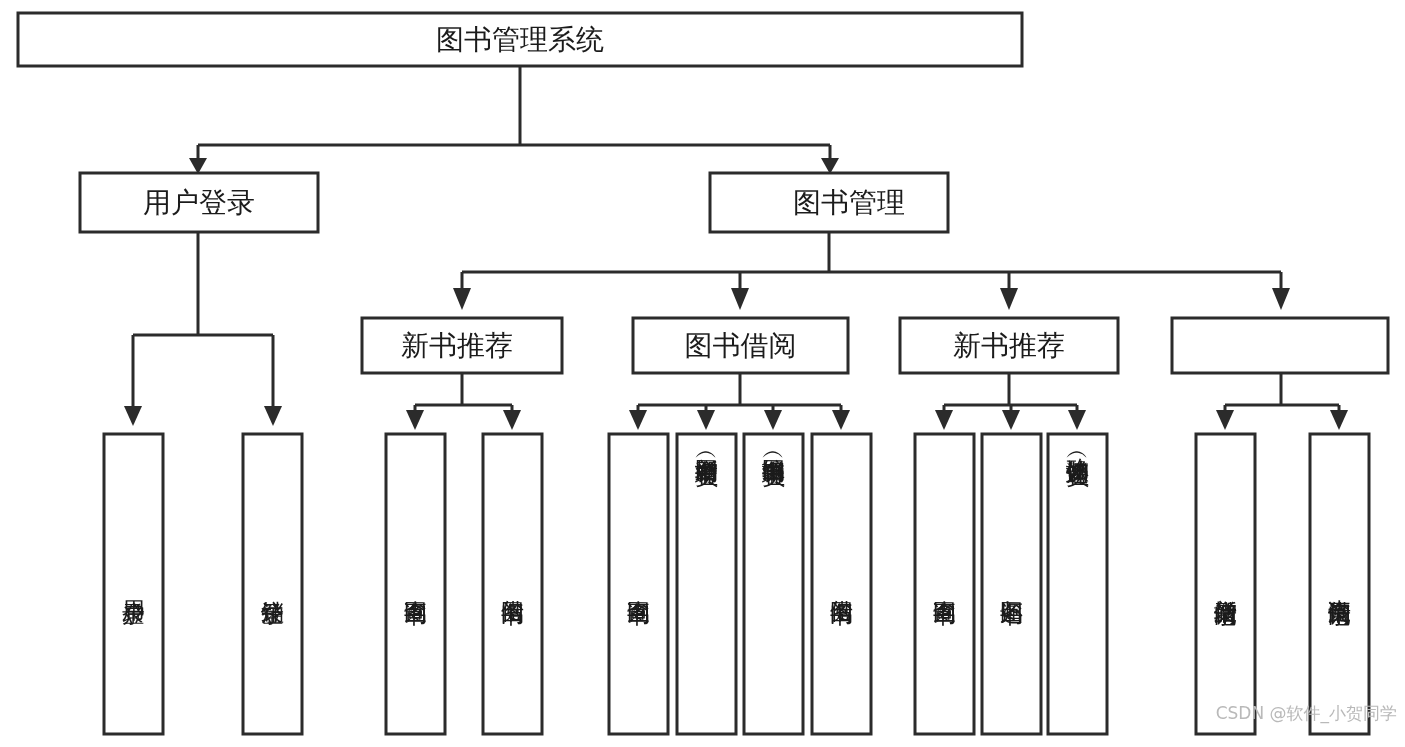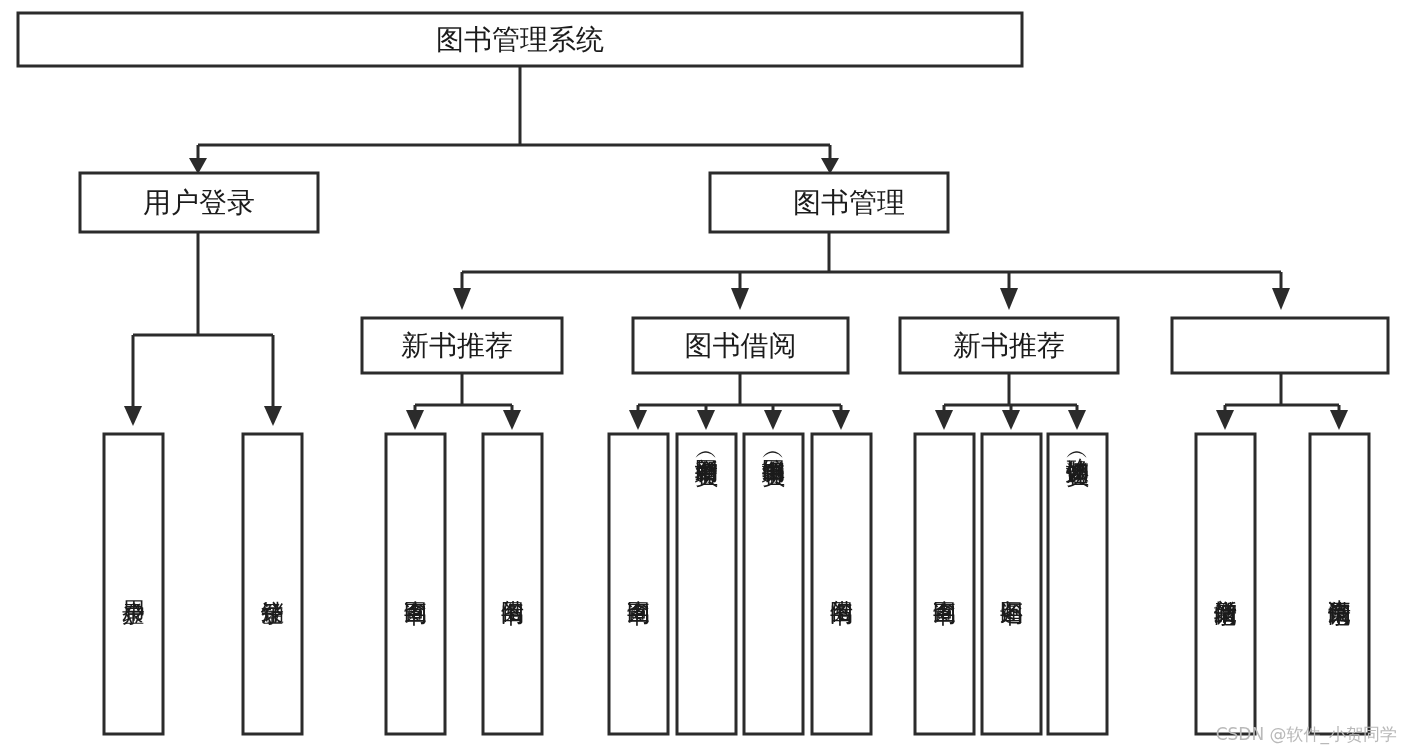--- a/index.html
+++ b/index.html
@@ -14,21 +14,21 @@
   .vtext{
      writing-mode:vertical-rl;
      text-orientation:upright;
      font-family:"DejaVu Sans","Liberation Sans",sans-serif;
      font-size:23px;line-height:1.08;color:#1b1b1b;letter-spacing:1px;
      white-space:nowrap;
   }
   .htext-wrap{position:absolute;display:flex;align-items:center;justify-content:center;
      pointer-events:none;}
   .htext{font-family:"DejaVu Sans","Liberation Sans",sans-serif;font-size:28px;color:#1b1b1b;white-space:nowrap;}
-  .watermark{position:absolute;right:8px;bottom:1px;font-size:17px;color:#b9b9b9;
+  .watermark{position:absolute;right:8px;bottom:22px;font-size:17px;color:#b9b9b9;
      font-family:"DejaVu Sans","Liberation Sans",sans-serif;white-space:nowrap;}
 </style>
 </head>
 <body>
 
 <div id="canvas">
 
   <svg class="diagram" viewBox="0 0 1405 747">
 
     <rect class="node-box" x="18" y="13" width="1004" height="53"></rect>

